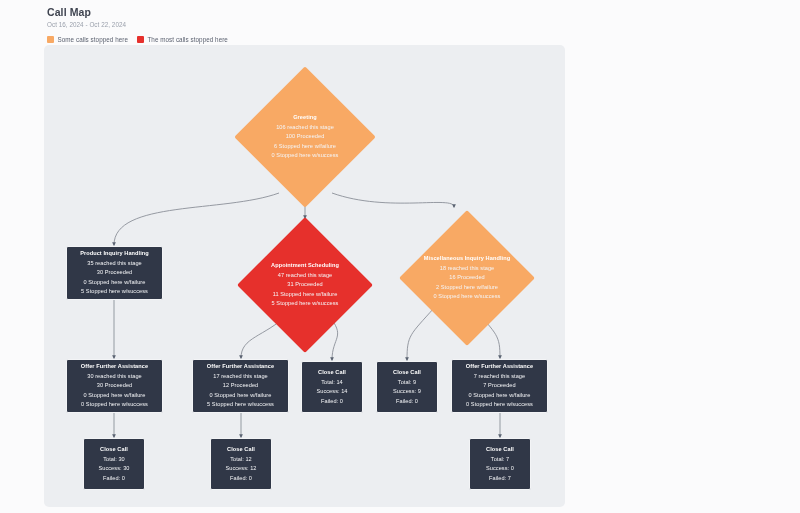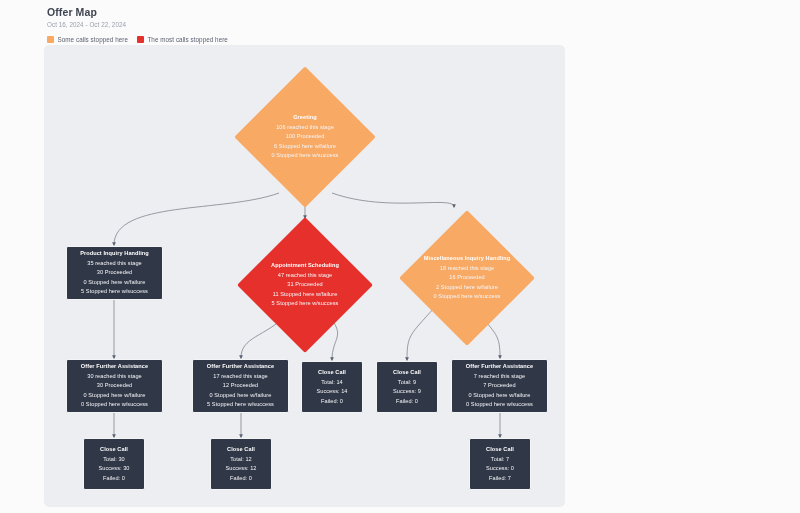--- a/index.html
+++ b/index.html
@@ -102,21 +102,21 @@
     color: #f4f5f7;
     line-height: 9.5px;
     white-space: nowrap;
     letter-spacing: .05px;
   }
 </style>
 </head>
 <body>
 
 <div class="header">
-  <div class="page-title">Offer Map</div>
+  <div class="page-title">Call Map</div>
   <div class="date-range">Oct 16, 2024 - Oct 22, 2024</div>
   <div class="legend">
     <div class="legend-entry">
       <span class="legend-swatch" style="background:#f8a964"></span>
       <span class="legend-label">Some calls stopped here</span>
     </div>
     <div class="legend-entry">
       <span class="legend-swatch" style="background:#e6302c"></span>
       <span class="legend-label">The most calls stopped here</span>
     </div>

